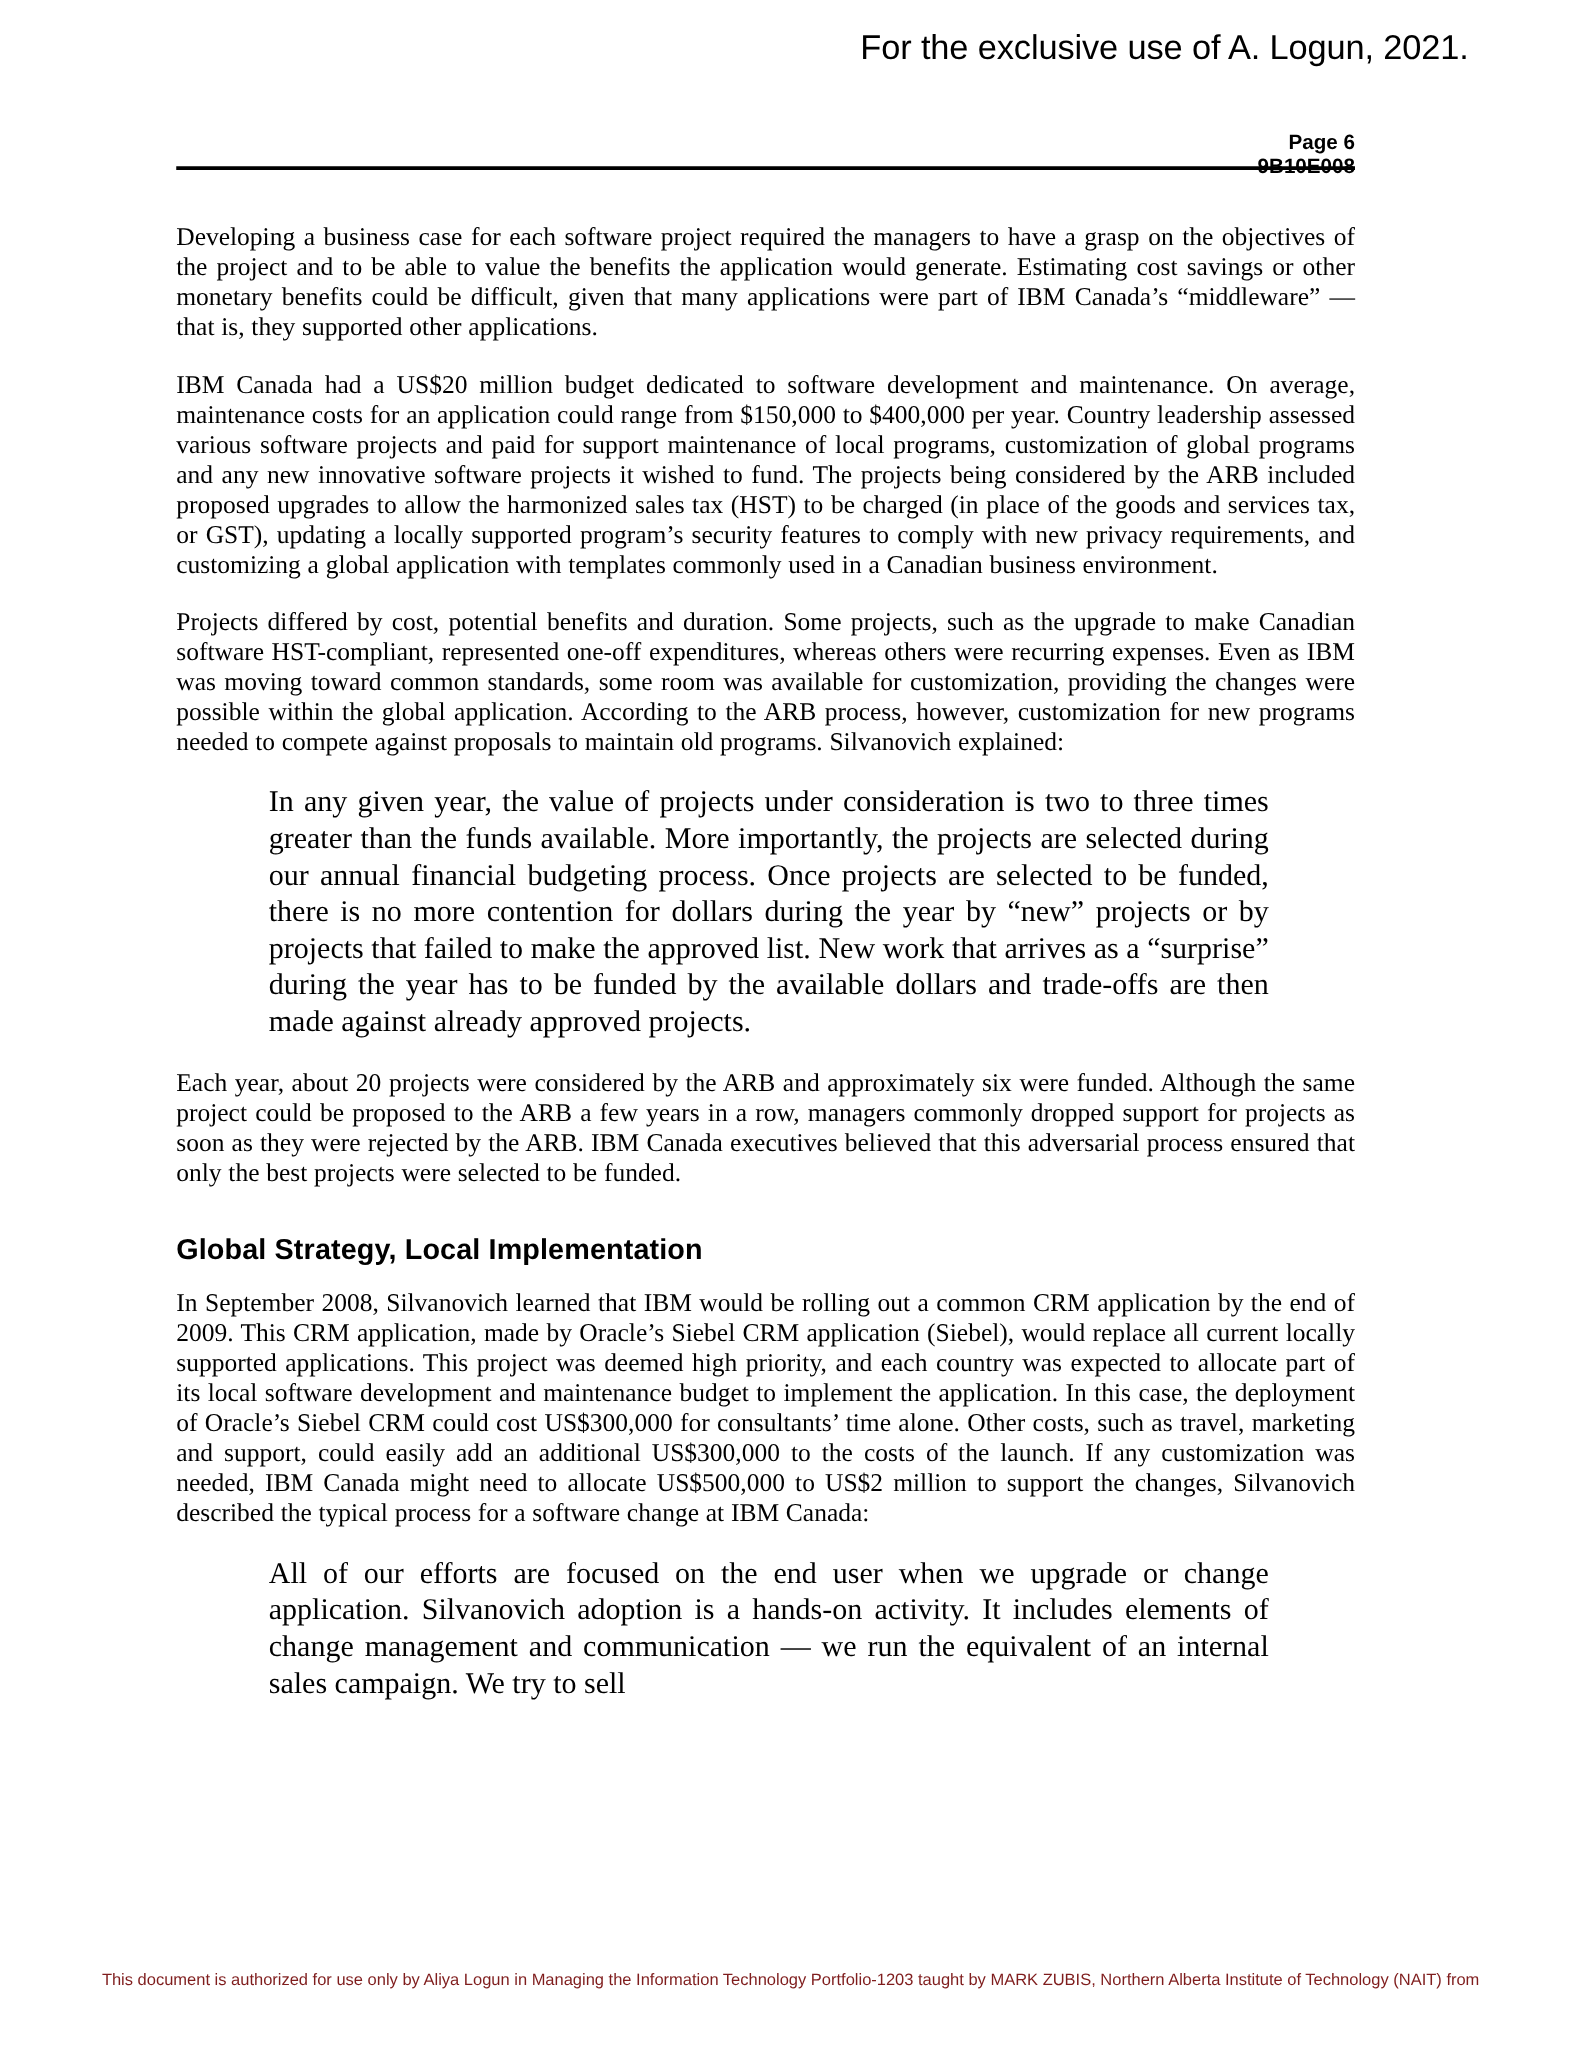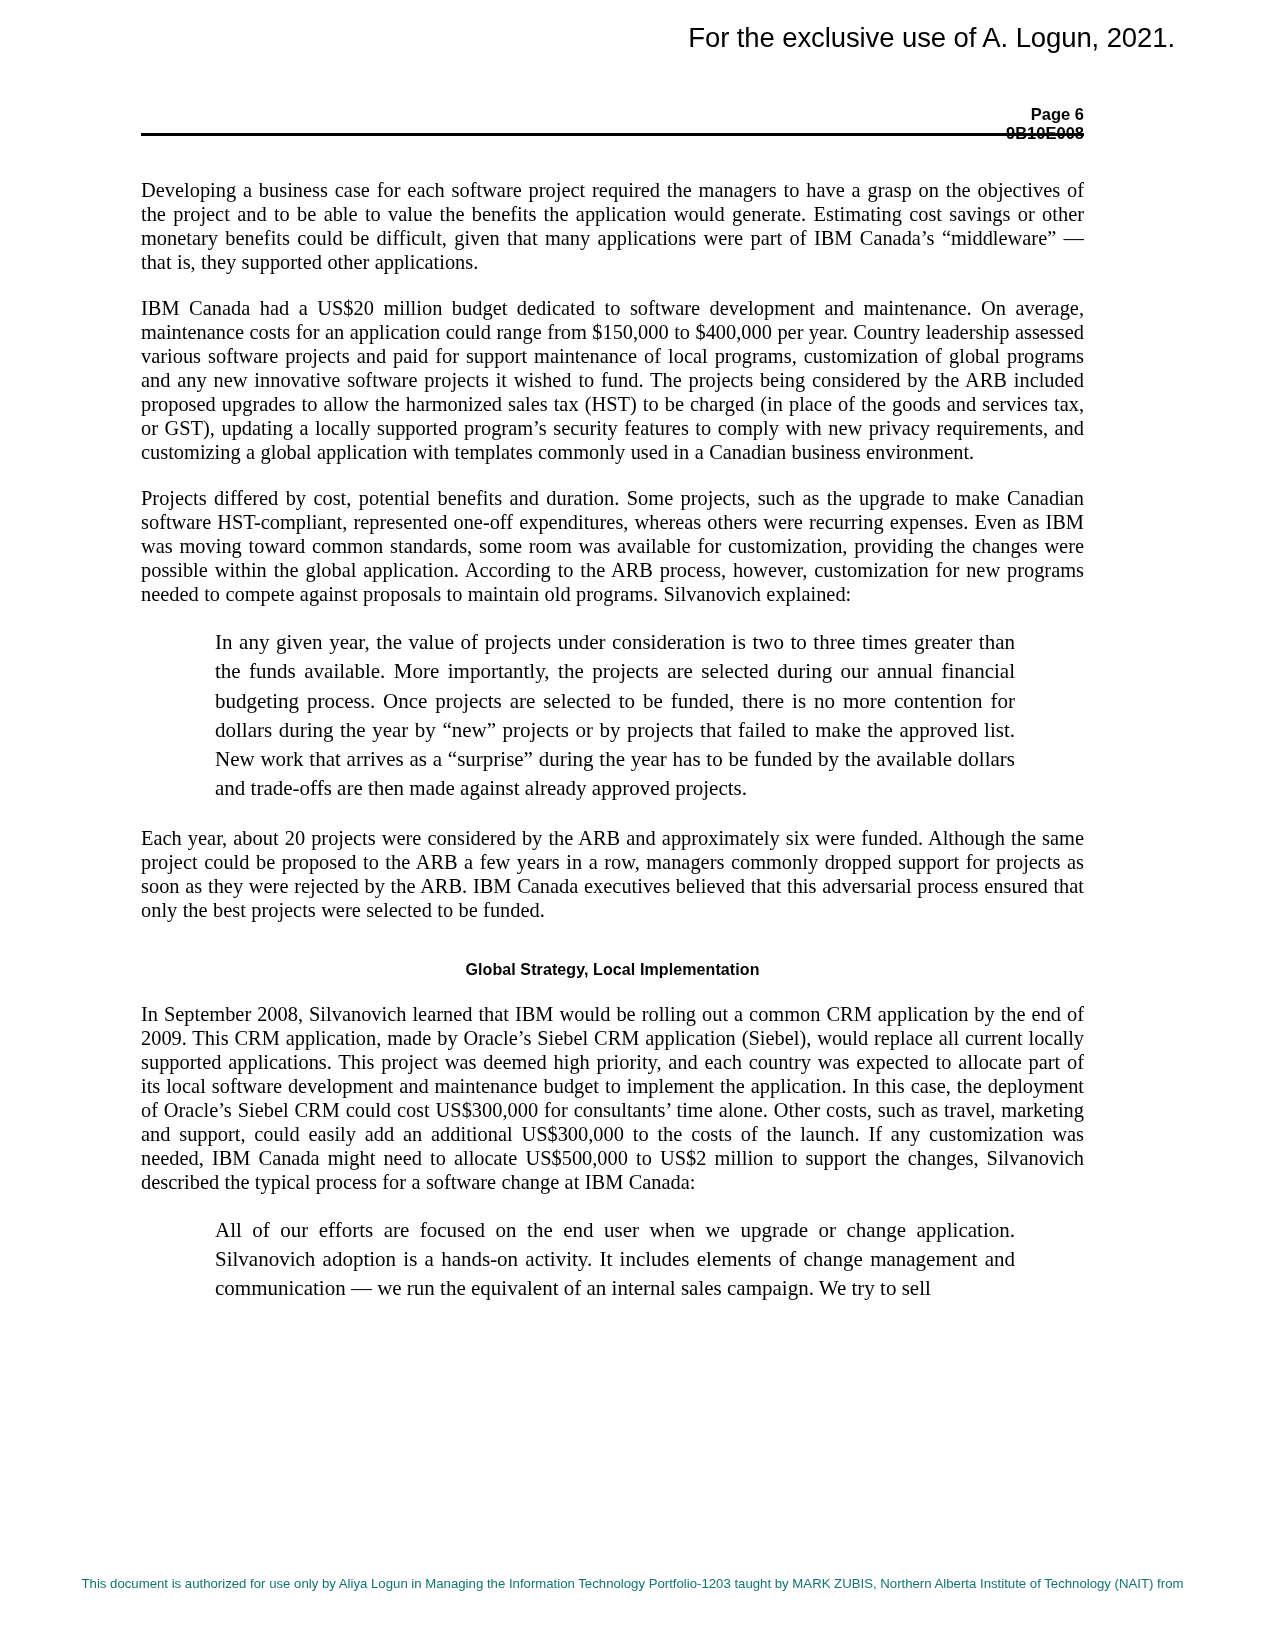--- a/index.html
+++ b/index.html
@@ -80,49 +80,49 @@
     hyphens: none;
     word-spacing: 0.3px;
   }
   p.body-par:last-child { margin-bottom: 0; }
 
   blockquote.quote {
     margin: 0 0 22px 0;
     padding: 0;
     margin-left: 74px;
     width: 800px;
-    font-size: 21px;
+    font-size: 24px;
     line-height: 29.3px;
     text-align: justify;
     text-justify: inter-word;
   }
   blockquote.quote p { margin: 0; }
 
   h2.section-heading {
     margin: 0 0 20px 0;
     padding-top: 14px;
     font-family: "Liberation Sans", "DejaVu Sans", sans-serif;
     font-weight: bold;
-    font-size: 16px;
+    font-size: 23px;
     line-height: 24px;
-    text-align: center;
+    text-align: left;
     letter-spacing: 0.1px;
   }
 
   
   .footer {
     position: absolute;
     left: 0;
     right: 10px;
     bottom: 56px;
     text-align: center;
     font-family: "Liberation Sans", "DejaVu Sans", sans-serif;
     font-size: 13.2px;
     line-height: 20px;
-    color: #0f766e;
+    color: #7f1d1d;
     padding: 0 30px;
     margin-top: 40px;
   }
   .footer .line2 { display: block; }
 </style>
 </head>
 <body>
 
 <div class="page">
 

